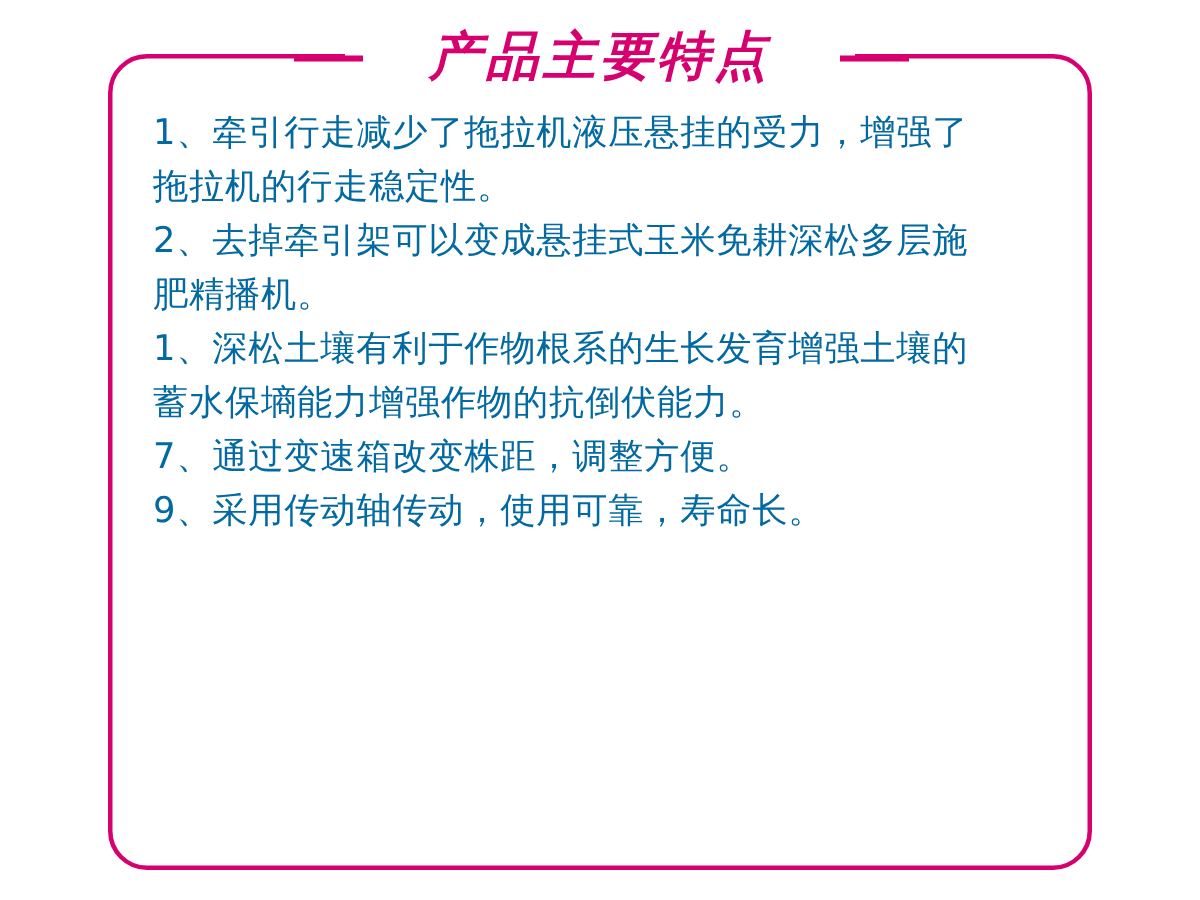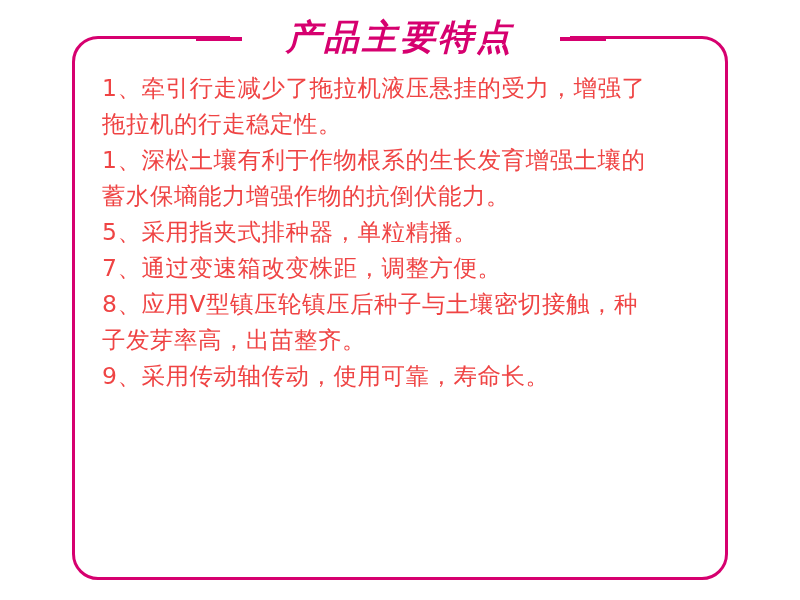--- a/index.html
+++ b/index.html
@@ -67,21 +67,21 @@
   .title-dash.right { left: 560px;  width: 46px; }
 
   .content {
     position: absolute;
     left: 102px;
     top: 70px;
     width: 600px;
     z-index: 1;
   }
   .feature-line {
-    color: #ef4444;
+    color: #0369a1;
     font-size: 23.5px;
     line-height: 36px;
     letter-spacing: 0.5px;
     white-space: pre-wrap;
     font-family: "DejaVu Sans", "Liberation Sans", sans-serif;
   }
 </style>
 </head>
 <body>
 
@@ -90,22 +90,21 @@
   <div class="frame"></div>
   <div class="title-mask"></div>
   <div class="title-dash left"></div>
   <div class="title-dash right"></div>
 
   <div class="title">产品主要特点</div>
 
   <div class="content">
     <div class="feature-line">1、牵引行走减少了拖拉机液压悬挂的受力，增强了
 拖拉机的行走稳定性。</div>
+    <div class="feature-line">2、去掉牵引架可以变成悬挂式玉米免耕深松多层施
+肥精播机。</div>
     <div class="feature-line">1、深松土壤有利于作物根系的生长发育增强土壤的
 蓄水保墒能力增强作物的抗倒伏能力。</div>
-    <div class="feature-line">5、采用指夹式排种器，单粒精播。</div>
     <div class="feature-line">7、通过变速箱改变株距，调整方便。</div>
-    <div class="feature-line">8、应用V型镇压轮镇压后种子与土壤密切接触，种
-子发芽率高，出苗整齐。</div>
     <div class="feature-line">9、采用传动轴传动，使用可靠，寿命长。</div>
   </div>
 
 </div>
 
 </body></html>

